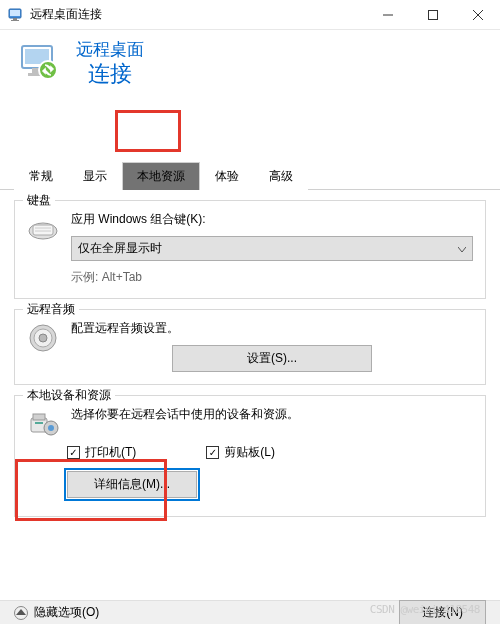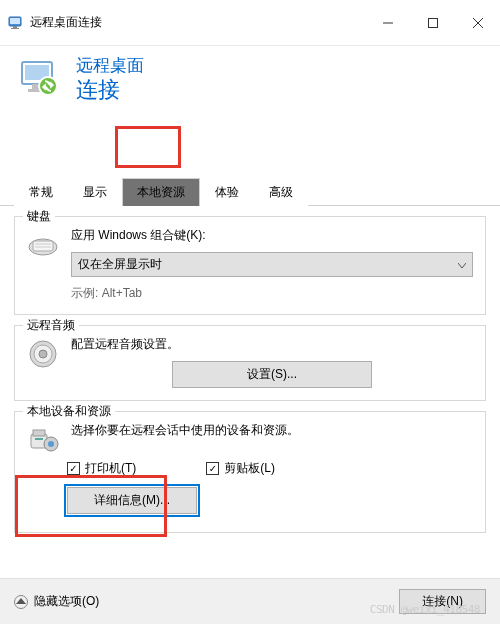--- a/index.html
+++ b/index.html
@@ -1,23 +1,23 @@
 <!DOCTYPE html>
 <html><head>
 <meta charset="utf-8">
 <style>
 * { box-sizing: border-box; margin: 0; padding: 0; font-family: "Microsoft YaHei", "Segoe UI", sans-serif; font-size: 12px; }
 body { background: #fff; width: 500px; height: 624px; overflow: hidden; color: #000; }
 
-.titlebar { height: 46px; display: flex; align-items: center; padding: 0 0 0 8px; border-bottom: 1px solid #e8e8e8; }
+.titlebar { height: 30px; display: flex; align-items: center; padding: 0 0 0 8px; border-bottom: 1px solid #e8e8e8; }
 .titlebar .ticon { width: 16px; height: 16px; margin-right: 6px; }
 .titlebar .ttext { flex: 1; font-size: 12px; }
 .titlebar .winbtn { width: 45px; height: 30px; display: flex; align-items: center; justify-content: center; color: #555; }
 
-.header { display: flex; align-items: center; padding: 8px 18px 14px; }
+.header { display: flex; align-items: center; padding: 8px 18px 14px; text-align: center; }
 .header .bigicon { width: 44px; height: 44px; margin-right: 14px; }
 .header .h1 { font-size: 17px; color: #0066cc; font-weight: 400; }
 .header .h2 { font-size: 22px; color: #0066cc; font-weight: 400; margin-top: -2px; }
 
 .tabs { display: flex; border-bottom: 1px solid #d0d0d0; padding: 0 14px; margin-top: 10px; position: relative; }
 .tab { padding: 5px 14px; border: 1px solid transparent; border-bottom: none; position: relative; top: 1px; background: #fff; cursor: default; margin-top: 48px; }
 .tab.active { border-color: #d0d0d0; background: #737373; }
 
 .highlight-red { border: 3px solid #e3372b; }
 .hl-tab { position: absolute; top: -3px; left: 115px; width: 66px; height: 42px; pointer-events: none; }
@@ -35,21 +35,21 @@
 .btn.center { display: block; margin: 0 0 0 0; }
 
 .select { width: 100%; border: 1px solid #adadad; background: #e1e1e1; padding: 3px 6px; display: flex; justify-content: space-between; align-items: center; cursor: default; }
 .hint { margin-top: 8px; color: #666; font-size: 12px; }
 
 .checks { display: flex; gap: 70px; padding: 4px 0 10px 40px; }
 .check { display: flex; align-items: center; gap: 5px; }
 .check .box { width: 13px; height: 13px; border: 1px solid #333; background: #fff; display: flex; align-items: center; justify-content: center; font-size: 10px; line-height: 1; }
 .details-wrap { padding: 0 0 6px 40px; position: relative; }
 
-.footer { display: flex; align-items: center; padding: 8px 14px; border-top: 1px solid #e0e0e0; background: #f0f0f0; position: absolute; bottom: 0; left: 0; right: 0; height: 46px; }
+.footer { display: flex; align-items: center; padding: 8px 14px; border-top: 1px solid #e0e0e0; background: #f0f0f0; position: absolute; bottom: 0; left: 0; right: 0; height: 24px; }
 .footer .expand { display: flex; align-items: center; gap: 6px; flex: 1; }
 .footer .fbtn { border: 1px solid #adadad; background: #e1e1e1; padding: 3px 22px; margin-left: 6px; cursor: default; }
 .watermark { position: absolute; right: 20px; bottom: 8px; font-size: 11px; color: #ccc; font-family: monospace; letter-spacing: -0.5px; pointer-events: none; }
 
 .caret-up { width: 0; height: 0; border-left: 5px solid transparent; border-right: 5px solid transparent; border-bottom: 6px solid #555; margin-bottom: 1px;}
 .caret-up-wrap { width:14px; height:14px; border:1px solid #888; border-radius:50%; display:flex; align-items:center; justify-content:center; }
 </style>
 </head>
 <body>
 

